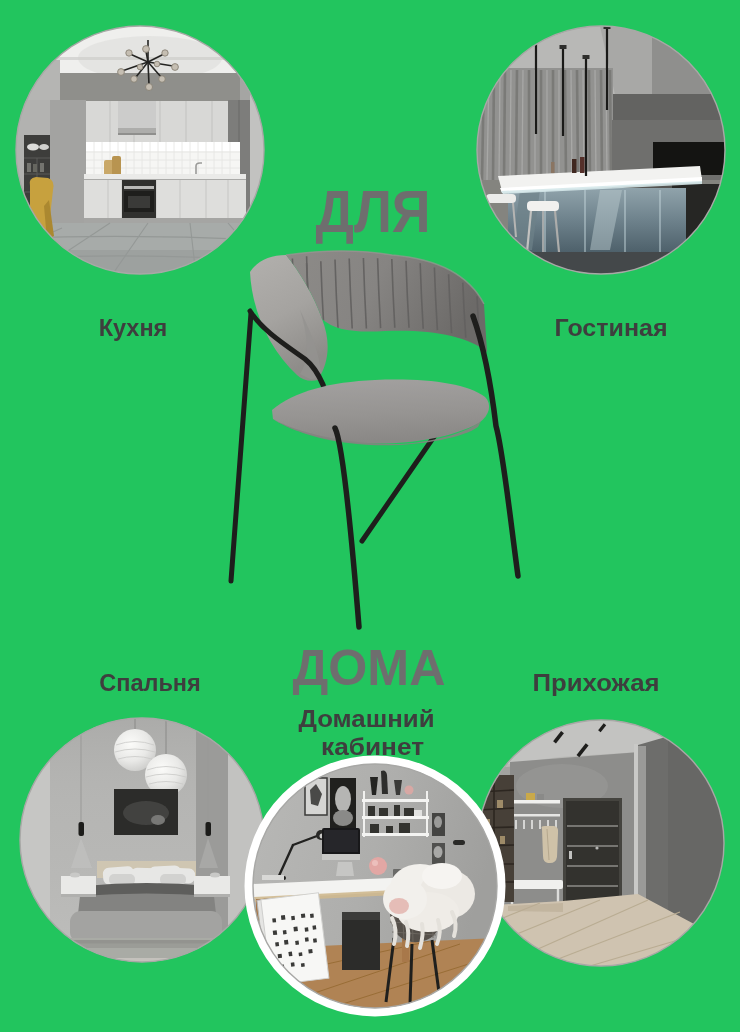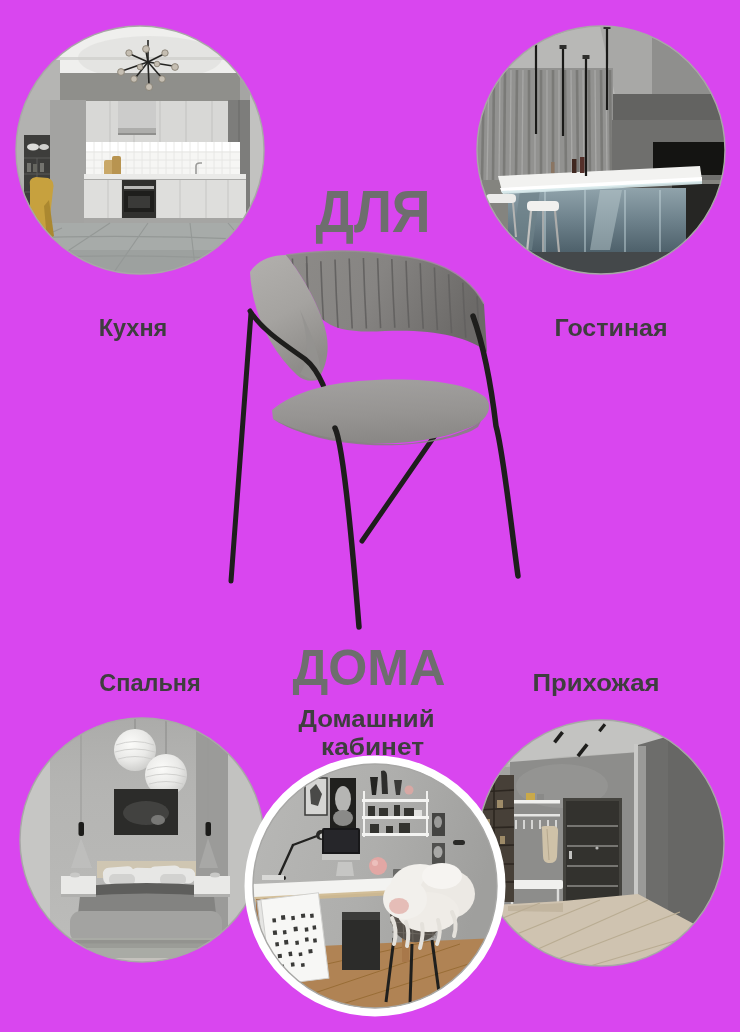--- a/index.html
+++ b/index.html
@@ -1,16 +1,16 @@
 <!DOCTYPE html>
 <html><head>
 <meta charset="utf-8">
 <style>
 html,body{margin:0;padding:0;background:#ffffff;}
-#page{position:relative;width:740px;height:1032px;background:#d946ef;overflow:hidden;
+#page{position:relative;width:740px;height:1032px;background:#22c55e;overflow:hidden;
 font-family:"Liberation Sans",sans-serif;}
 svg text{font-family:"Liberation Sans",sans-serif;}
 </style>
 </head>
 <body>
 <div id="page">
 <svg width="740" height="1032" viewBox="0 0 740 1032">
 <defs>
 <clipPath id="ck">
           <circle cx="140" cy="150" r="124"></circle>

